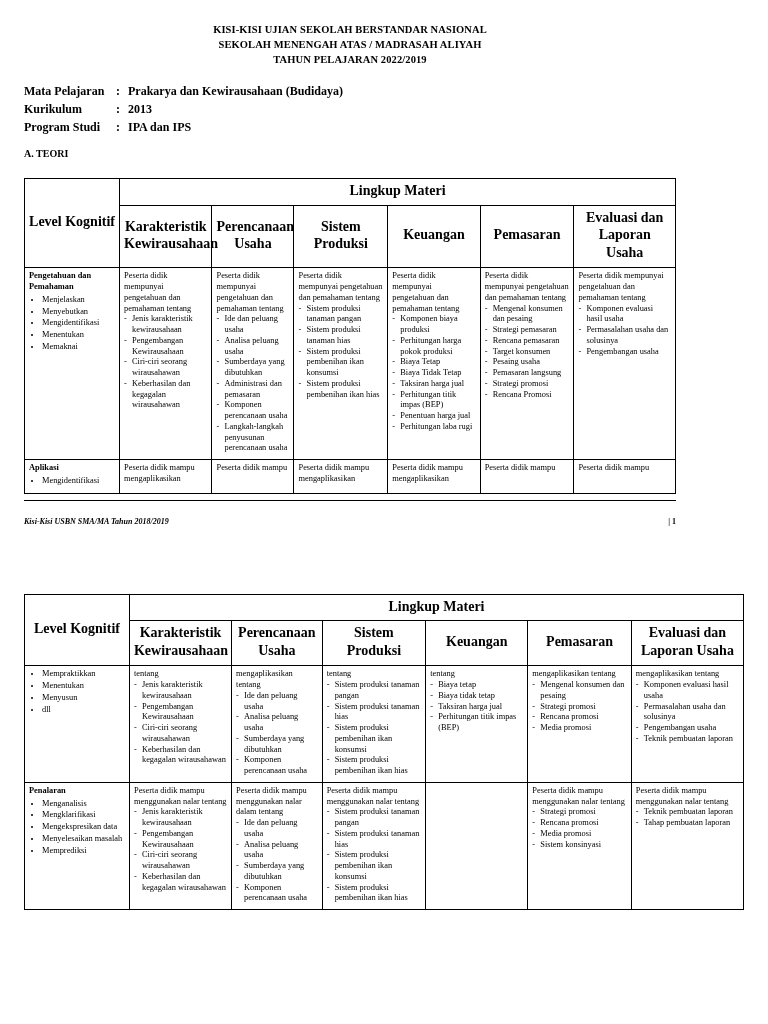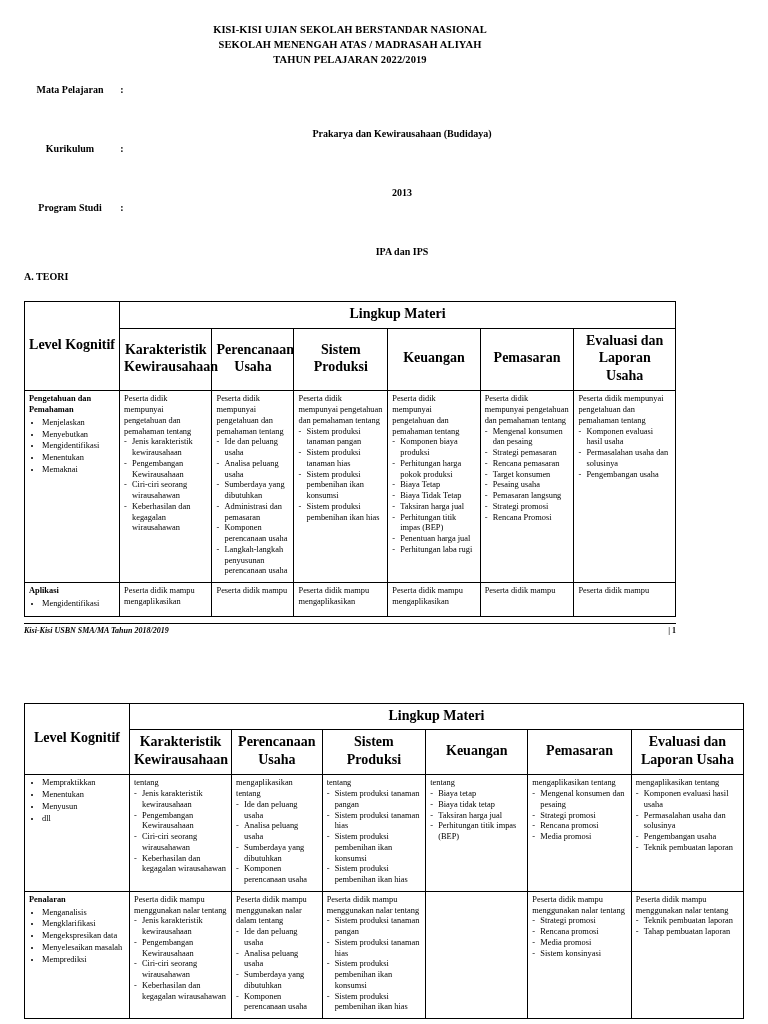--- a/index.html
+++ b/index.html
@@ -20,39 +20,37 @@
   }
   .doc-header {
     text-align: center;
     font-weight: bold;
     font-size: 10.5px;
     line-height: 1.45;
     letter-spacing: 0.1px;
   }
   .meta {
     margin-top: 14px;
-    font-size: 10px;
+    font-size: 12px;
     font-weight: bold;
     line-height: 1.5;
-    text-align: center;
   }
   .meta-row {
     display: flex;
   }
   .meta-label {
     width: 92px;
     flex: 0 0 92px;
   }
   .meta-colon {
     width: 12px;
     flex: 0 0 12px;
   }
   .meta-value {
     flex: 1 1 auto;
-    margin-top: 44px;
   }
   .section-title {
     margin-top: 12px;
     margin-bottom: 19px;
     font-size: 10px;
     font-weight: bold;
   }
 
   table.kisi {
     width: 100%;
@@ -117,21 +115,21 @@
     left: 0;
     top: 0;
   }
   .intro-text {
     margin: 0 0 0 0;
   }
 
   .footer-rule {
     margin-top: 6px;
     border-top: 1px solid #000000;
-    padding-top: 2px;
+    padding-top: 16px;
     display: flex;
     justify-content: space-between;
     font-size: 8px;
     font-style: italic;
     font-weight: bold;
   }
   .footer-rule .pg {
     font-style: normal;
   }
   .page-gap {

